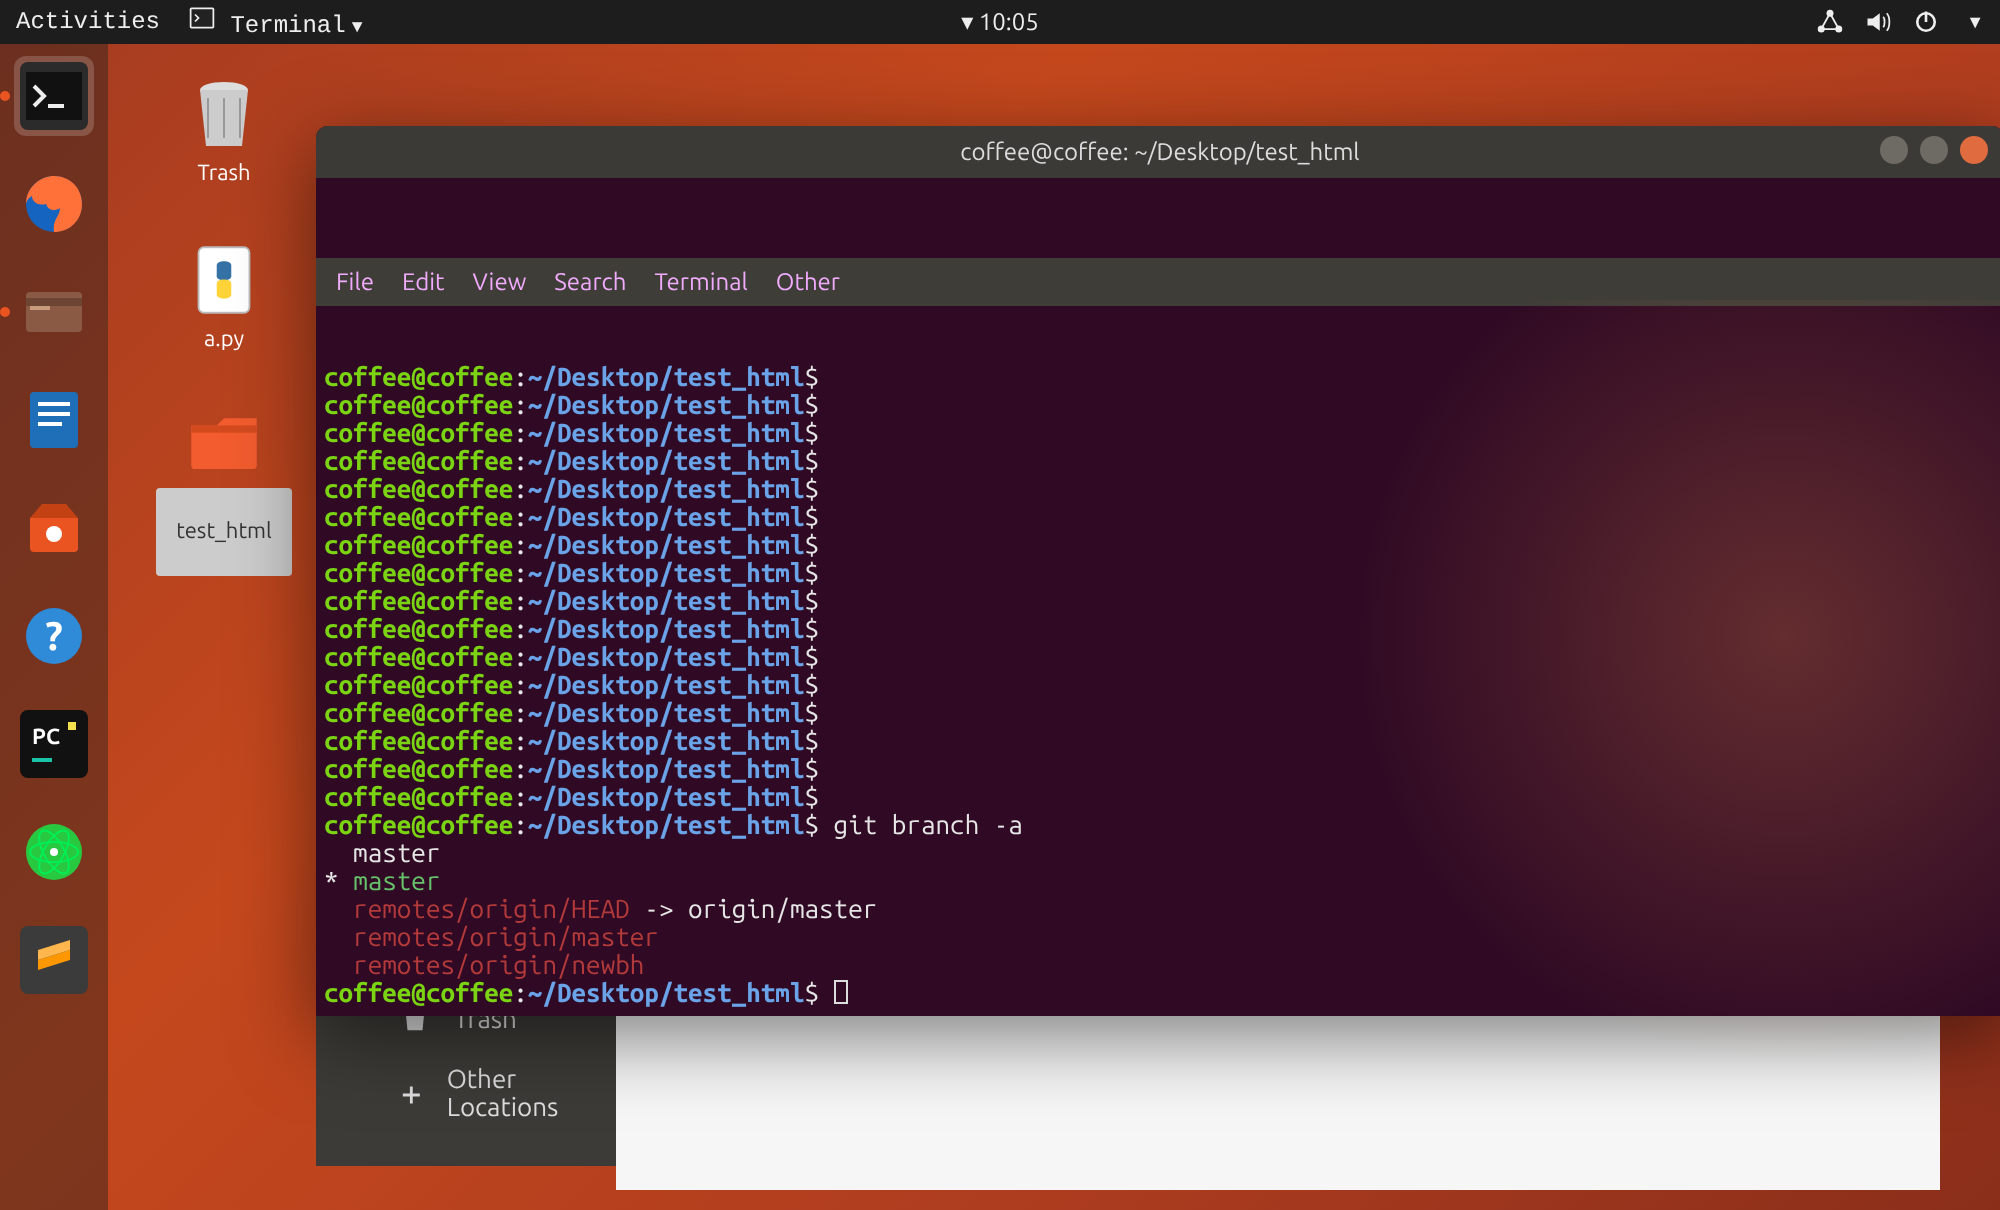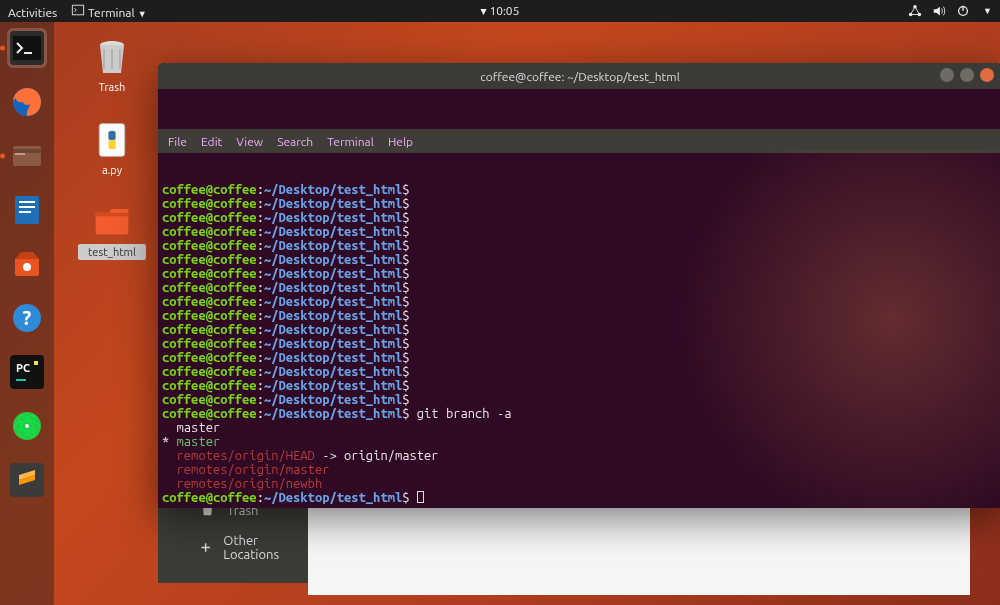--- a/index.html
+++ b/index.html
@@ -15,21 +15,21 @@
     background: radial-gradient(circle at 60% 40%, rgba(255,150,80,.25), transparent 60%);
     pointer-events:none;
   }
 
   
   .topbar{
     position:absolute; top:0; left:0; right:0; height:22px;
     background:#1d1d1d; display:flex; align-items:center;
     font-size:12px; color:#eee; padding:0 8px;
   }
-  .topbar .left{display:flex; gap:14px; align-items:flex-end;}
+  .topbar .left{display:flex; gap:14px; align-items:center;font-family:Liberation Mono, monospace;}
   .topbar .center{position:absolute; left:50%; transform:translateX(-50%);}
   .topbar .right{margin-left:auto; display:flex; gap:10px; align-items:center;}
   .dropdown-caret{font-size:9px; margin-left:3px;}
   .sysicon{width:14px;height:14px;fill:#eee;}
 
   
   .dock{
     position:absolute; top:22px; left:0; width:54px; bottom:0;
     background:rgba(30,30,30,.42);
     display:flex; flex-direction:column; align-items:center;
@@ -43,21 +43,21 @@
   .dock-item.active{background:rgba(255,255,255,.18);}
   .dock-item.running-dot::before{
     content:""; position:absolute; left:-7px; top:50%; transform:translateY(-50%);
     width:5px;height:5px;border-radius:50%;background:#e95420;
   }
   .dock svg{width:34px;height:34px;}
 
   
   .desk-icon{position:absolute; width:68px; text-align:center; font-size:11px; color:#fff;}
   .desk-icon .glyph{width:44px;height:44px;margin:0 auto 2px;display:flex;align-items:center;justify-content:center;}
-  .desk-icon .label.selected{background:#ccc;color:#333;border-radius:2px;padding:2px 2px;}
+  .desk-icon .label.selected{background:#ccc;color:#333;border-radius:2px;padding:16px 2px;}
 
   
   .nautilus-side{
     position:absolute; left:158px; top:463px; width:150px; height:120px;
     background:#3c3b37; color:#ddd; font-size:13px;
   }
   .nautilus-side .row{display:flex;align-items:center;gap:12px;padding:8px 14px;cursor:pointer;margin-left:28px;}
   .nautilus-side .row svg{width:15px;height:15px;fill:#ddd;}
   .nautilus-body{
     position:absolute; left:308px; top:463px; right:30px; height:132px;
@@ -267,21 +267,21 @@
       <span class="ctl-max"></span>
       <span class="ctl-close"></span>
     </div>
   </div>
   <div class="term-menu">
     <span>File</span>
     <span>Edit</span>
     <span>View</span>
     <span>Search</span>
     <span>Terminal</span>
-    <span>Help</span>
+    <span>Other</span>
   </div>
   <div class="term-body" id="term-body"><span class="p-user">coffee@coffee</span><span class="p-sym">:</span><span class="p-path">~/Desktop/test_html</span><span class="p-sym">$</span>
 <span class="p-user">coffee@coffee</span><span class="p-sym">:</span><span class="p-path">~/Desktop/test_html</span><span class="p-sym">$</span>
 <span class="p-user">coffee@coffee</span><span class="p-sym">:</span><span class="p-path">~/Desktop/test_html</span><span class="p-sym">$</span>
 <span class="p-user">coffee@coffee</span><span class="p-sym">:</span><span class="p-path">~/Desktop/test_html</span><span class="p-sym">$</span>
 <span class="p-user">coffee@coffee</span><span class="p-sym">:</span><span class="p-path">~/Desktop/test_html</span><span class="p-sym">$</span>
 <span class="p-user">coffee@coffee</span><span class="p-sym">:</span><span class="p-path">~/Desktop/test_html</span><span class="p-sym">$</span>
 <span class="p-user">coffee@coffee</span><span class="p-sym">:</span><span class="p-path">~/Desktop/test_html</span><span class="p-sym">$</span>
 <span class="p-user">coffee@coffee</span><span class="p-sym">:</span><span class="p-path">~/Desktop/test_html</span><span class="p-sym">$</span>
 <span class="p-user">coffee@coffee</span><span class="p-sym">:</span><span class="p-path">~/Desktop/test_html</span><span class="p-sym">$</span>

